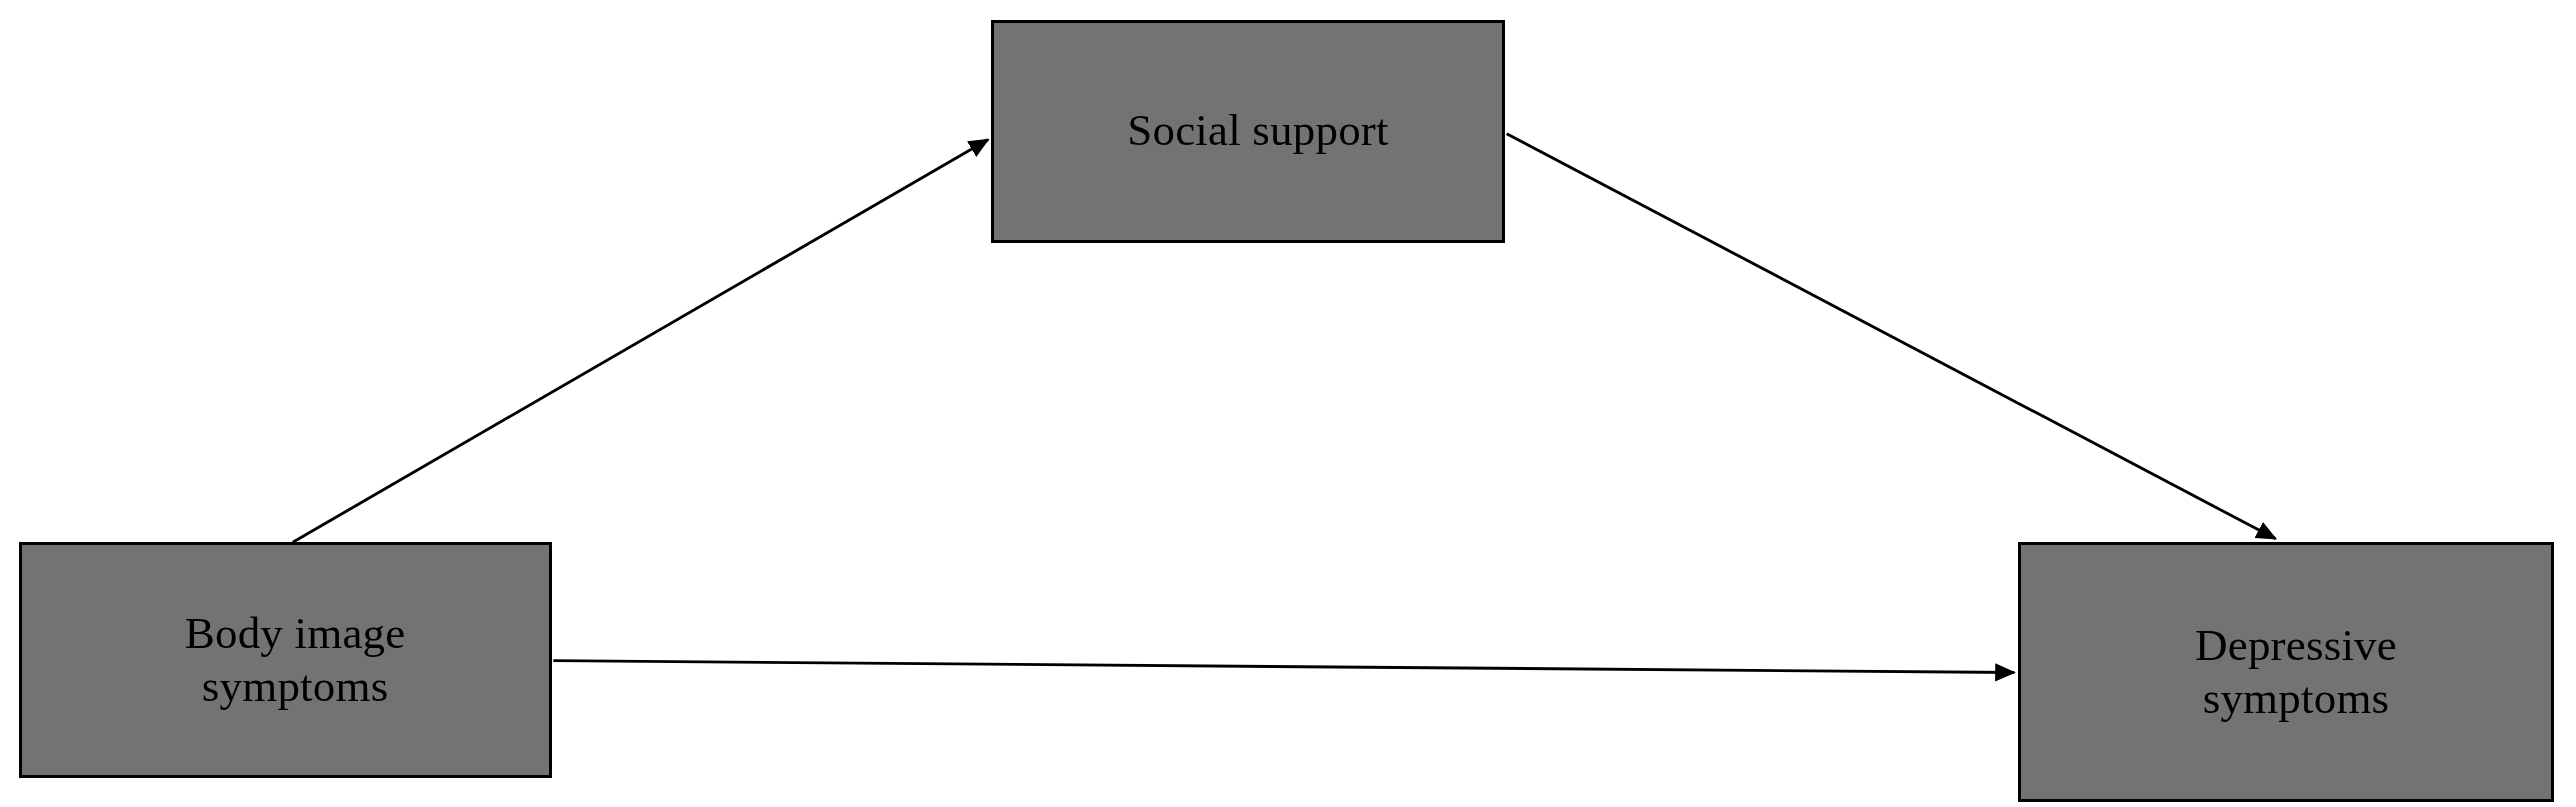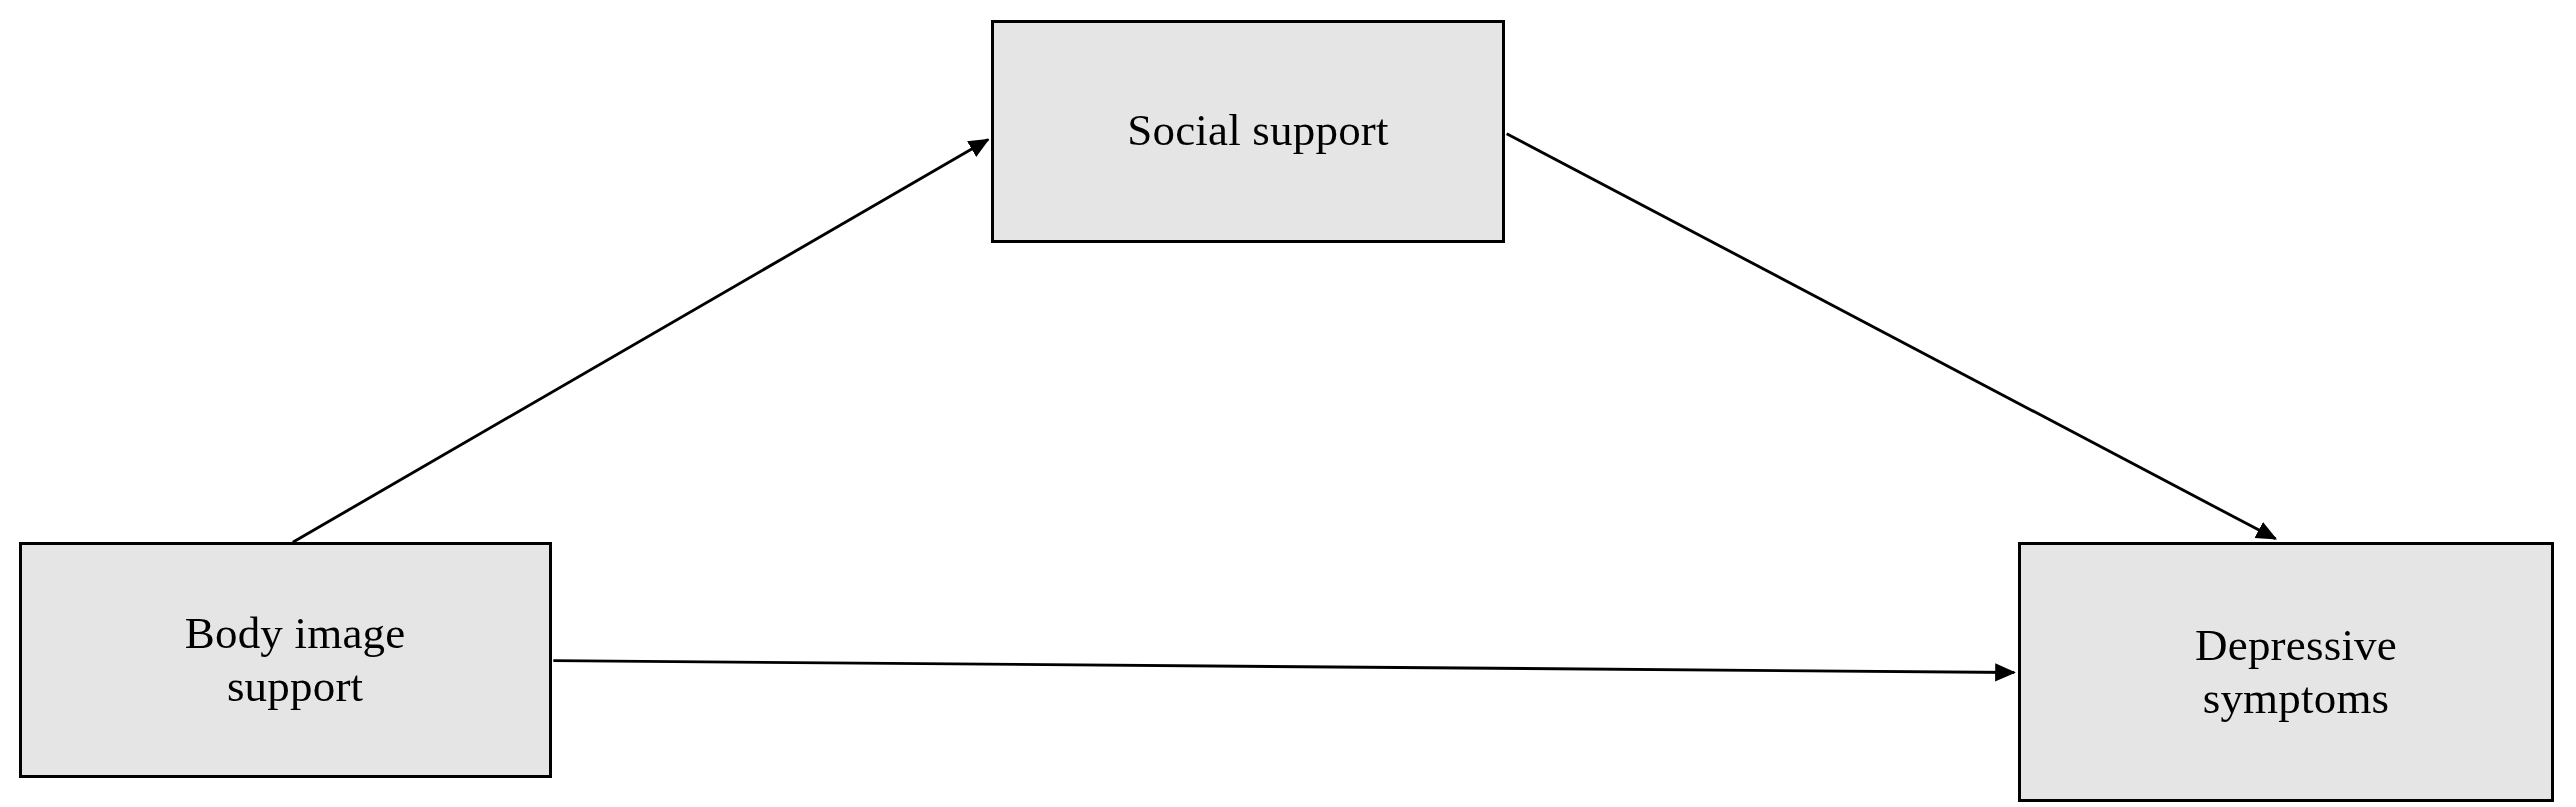--- a/index.html
+++ b/index.html
@@ -24,21 +24,21 @@
     left: 0;
     top: 0;
     width: 2576px;
     height: 807px;
     pointer-events: none;
   }
   .node-box {
     position: absolute;
     box-sizing: border-box;
     border: 3.4px solid #000000;
-    background: #e5e5e5;
+    background: #737373;
     display: flex;
     align-items: center;
     justify-content: center;
     text-align: center;
     padding-left: 20px;
   }
   .node-label {
     font-family: "Liberation Serif", "DejaVu Serif", serif;
     font-size: 45px;
     line-height: 1.18;
@@ -91,21 +91,21 @@
 
     <line x1="654" y1="781" x2="2381" y2="795" stroke="#000000" stroke-width="3.4" marker-end="url(#arrow-c)"></line>
   </svg>
 
   <div class="node-box" id="node-social-support">
     <span class="node-label">Social support</span>
   </div>
 
   <div class="node-box" id="node-body-image-distress">
     <span class="node-label">Body image
-support</span>
+symptoms</span>
   </div>
 
   <div class="node-box" id="node-depressive-symptoms">
     <span class="node-label">Depressive
 symptoms</span>
   </div>
 
 </div>
 
 

